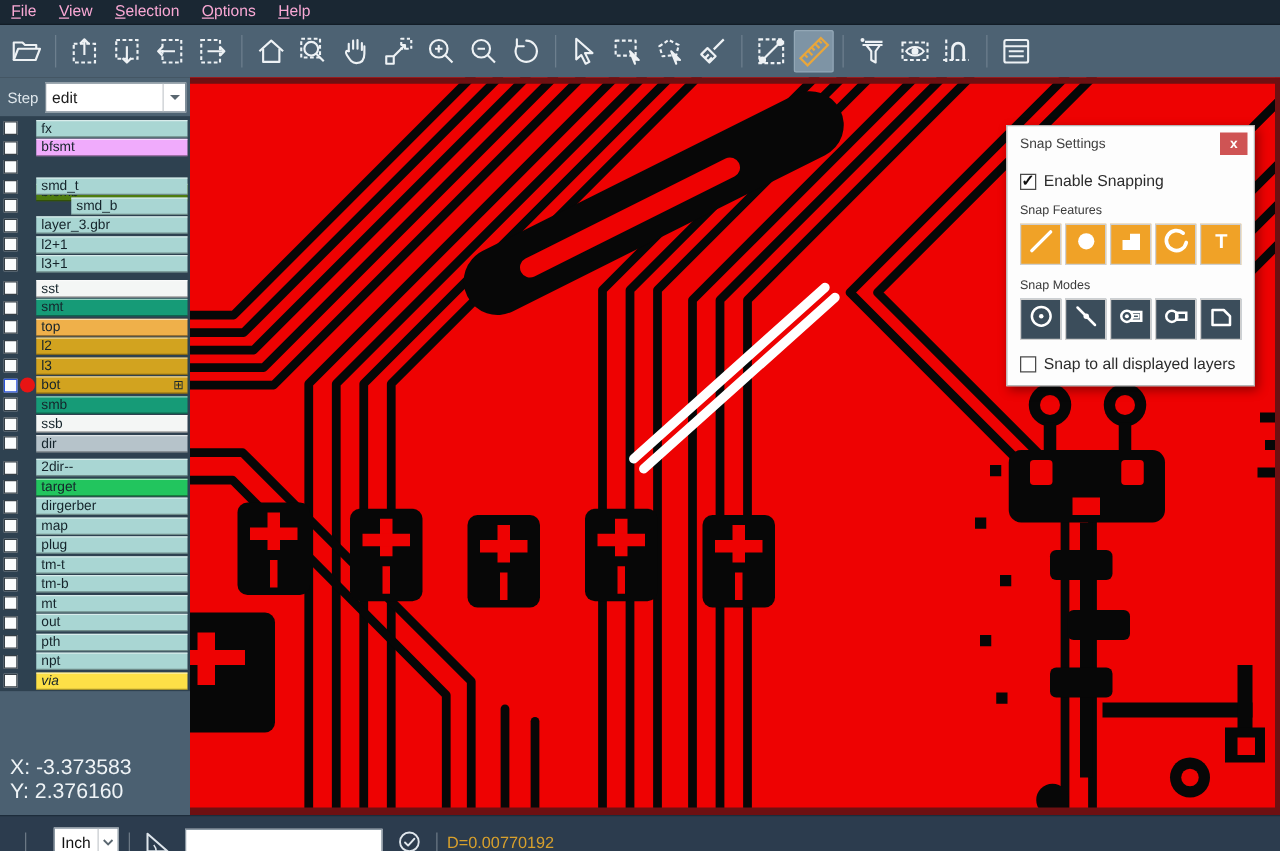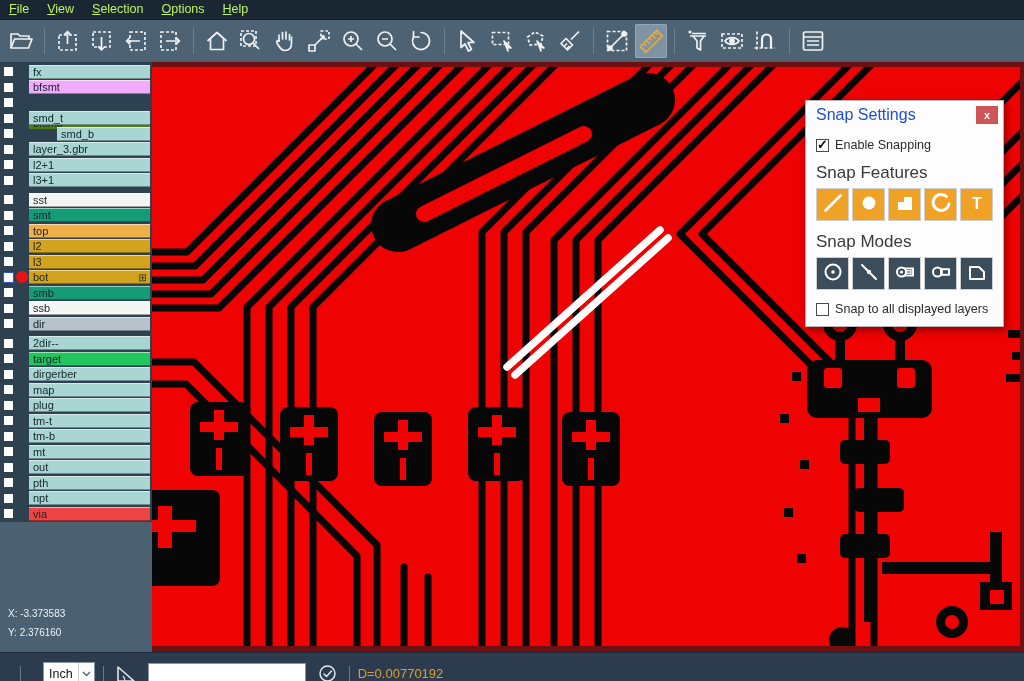--- a/index.html
+++ b/index.html
@@ -1,21 +1,21 @@
 <!DOCTYPE html>
 <html><head>
 <meta charset="utf-8">
 <style>
   html,body{margin:0;padding:0;background:#222;}
   .app{position:relative;width:1024px;height:681px;overflow:hidden;
        font-family:"Liberation Sans",sans-serif;user-select:none;}
   
   .menubar{height:20px;background:#1a2733;display:flex;align-items:center;
            border-bottom:1px solid #121c26;box-sizing:border-box;}
-  .menu-item{color:#bef264;font-size:12.5px;padding:0 9px;line-height:19px;cursor:default;}
+  .menu-item{color:#f9a8d4;font-size:12.5px;padding:0 9px;line-height:19px;cursor:default;}
   .menu-item .u{text-decoration:underline;}
   
   .toolbar{height:42px;background:#4d6273;display:flex;align-items:center;padding-left:4px;}
   .tbtn{width:32px;height:34px;margin:0 1px;border-radius:2px;display:flex;
         align-items:center;justify-content:center;}
   .tbtn.active{background:#7e94a5;box-shadow:inset 0 0 0 1px #93a7b6;}
   .tbtn svg{display:block;}
   .tsep{width:1px;height:26px;background:#6d7f8e;margin:0 6px;}
   
   .main{display:flex;height:590px;}
@@ -38,39 +38,39 @@
   .dotspace{width:15px;height:13px;display:flex;align-items:center;justify-content:center;flex:0 0 auto;}
   .dot{width:12px;height:12px;border-radius:50%;background:#e81414;visibility:hidden;}
   .layer-row.active .dot{visibility:visible;}
   .bar{flex:1;height:14px;margin-right:2px;display:flex;align-items:center;
        border-top:1px solid rgba(255,255,255,.55);border-bottom:1px solid rgba(0,0,0,.35);
        box-sizing:border-box;}
   .bar .lbl{flex:1;font-size:11px;color:#15242b;padding-left:4px;line-height:12px;}
   .bar .grid{display:none;font-size:10px;color:#1d2a30;margin-right:3px;}
   .layer-row.has-grid .grid{display:block;}
   .side-fill{flex:1;background:#4b6071;}
-  .coords{background:#4b6071;padding:0 0 10px 8px;color:#eef3f6;font-size:10px;line-height:19px;}
+  .coords{background:#4b6071;padding:0 0 10px 8px;color:#eef3f6;font-size:17px;line-height:19px;}
   
   .canvas{position:relative;flex:1;background:#ee0202;overflow:hidden;}
   .canvas svg{position:absolute;left:0;top:0;}
   
   .dialog{position:absolute;left:805px;top:100px;width:197px;background:#fdfdfd;
           border:1px solid #b5b5b5;box-shadow:2px 3px 8px rgba(0,0,0,.4);z-index:20;}
   .dlg-title{display:flex;align-items:center;padding:5px 5px 4px 10px;}
-  .dlg-title .t{flex:1;font-size:16px;color:#1d4ed8;}
+  .dlg-title .t{flex:1;font-size:11px;color:#404040;}
   .dlg-close{width:22px;height:18px;background:#cf5454;color:#fff;font-size:11px;font-weight:bold;
              display:flex;align-items:center;justify-content:center;line-height:1;}
   .dlg-body{padding:4px 10px 10px 10px;}
   .ckrow{display:flex;align-items:center;margin-top:6px;}
   .ck{width:13px;height:13px;background:#fff;border:1.5px solid #4a4a4a;box-sizing:border-box;
       margin-right:6px;position:relative;flex:0 0 auto;}
   .ck.checked::after{content:"\2713";position:absolute;left:0px;top:-3px;font-size:13px;
       font-weight:bold;color:#111;}
   .ckrow .cklbl{font-size:12.6px;color:#2c2c2c;white-space:nowrap;}
-  .seclbl{font-size:17px;color:#3a3a3a;margin-top:11px;}
+  .seclbl{font-size:10px;color:#3a3a3a;margin-top:11px;}
   .iconrow{display:flex;gap:3px;margin-top:5px;}
   .sbtn{width:33px;height:33px;display:flex;align-items:center;justify-content:center;
         border:1px solid #cfcfcf;box-sizing:border-box;}
   .sbtn.orange{background:#f0a227;}
   .sbtn.dark{background:#3b4d5b;}
   .dlg-closebtn{margin-top:10px;height:24px;background:#e4e4e4;border:1px solid #a2a2a2;
         display:flex;align-items:center;justify-content:center;font-size:13px;color:#222;}
   
   .statusbar{height:42px;background:#2c3c4e;border-top:1px solid #1d2c3b;box-sizing:border-box;
              display:flex;align-items:center;color:#cfd8e0;}
@@ -286,20 +286,29 @@
           <svg width="26" height="26" viewBox="0 0 26 26" fill="none" stroke="#eef2f5" stroke-width="1.7">
             <rect x="3.5" y="4" width="19" height="18" rx="1.5"></rect>
             <path d="M3.5 9 H22.5 M7 13 H19 M7 17 H19"></path>
           </svg>
         </span>
       </div>
   </div>
 
   <div class="main">
     <div class="sidebar">
+      <div class="steprow">
+        <span class="steplabel">Step</span>
+        <div class="stepselect">
+          <span class="val">edit</span>
+          <span class="chev">
+              <i></i>
+            </span>
+        </div>
+      </div>
       <div class="layers" id="layers">
           <div class="layer-group">
             <div class="layer-row">
     <span class="cb"></span>
     <span class="dotspace">
                 <span class="dot"></span>
               </span>
     <span class="bar" style="background: rgb(169, 214, 211);">
       <span class="lbl">fx</span>
 
@@ -577,21 +586,21 @@
     <span class="bar" style="background: rgb(169, 214, 211);">
       <span class="lbl">npt</span>
 
     </span>
   </div>
             <div class="layer-row">
     <span class="cb"></span>
     <span class="dotspace">
                 <span class="dot"></span>
               </span>
-    <span class="bar" style="background: #ef4444;">
+    <span class="bar" style="background: #fde047; font-style: italic;">
       <span class="lbl">via</span>
 
     </span>
   </div>
           </div>
         </div>
       <div class="side-fill"></div>
       <div class="coords">
         <div>X: -3.373583</div>
         <div>Y: 2.376160</div>

